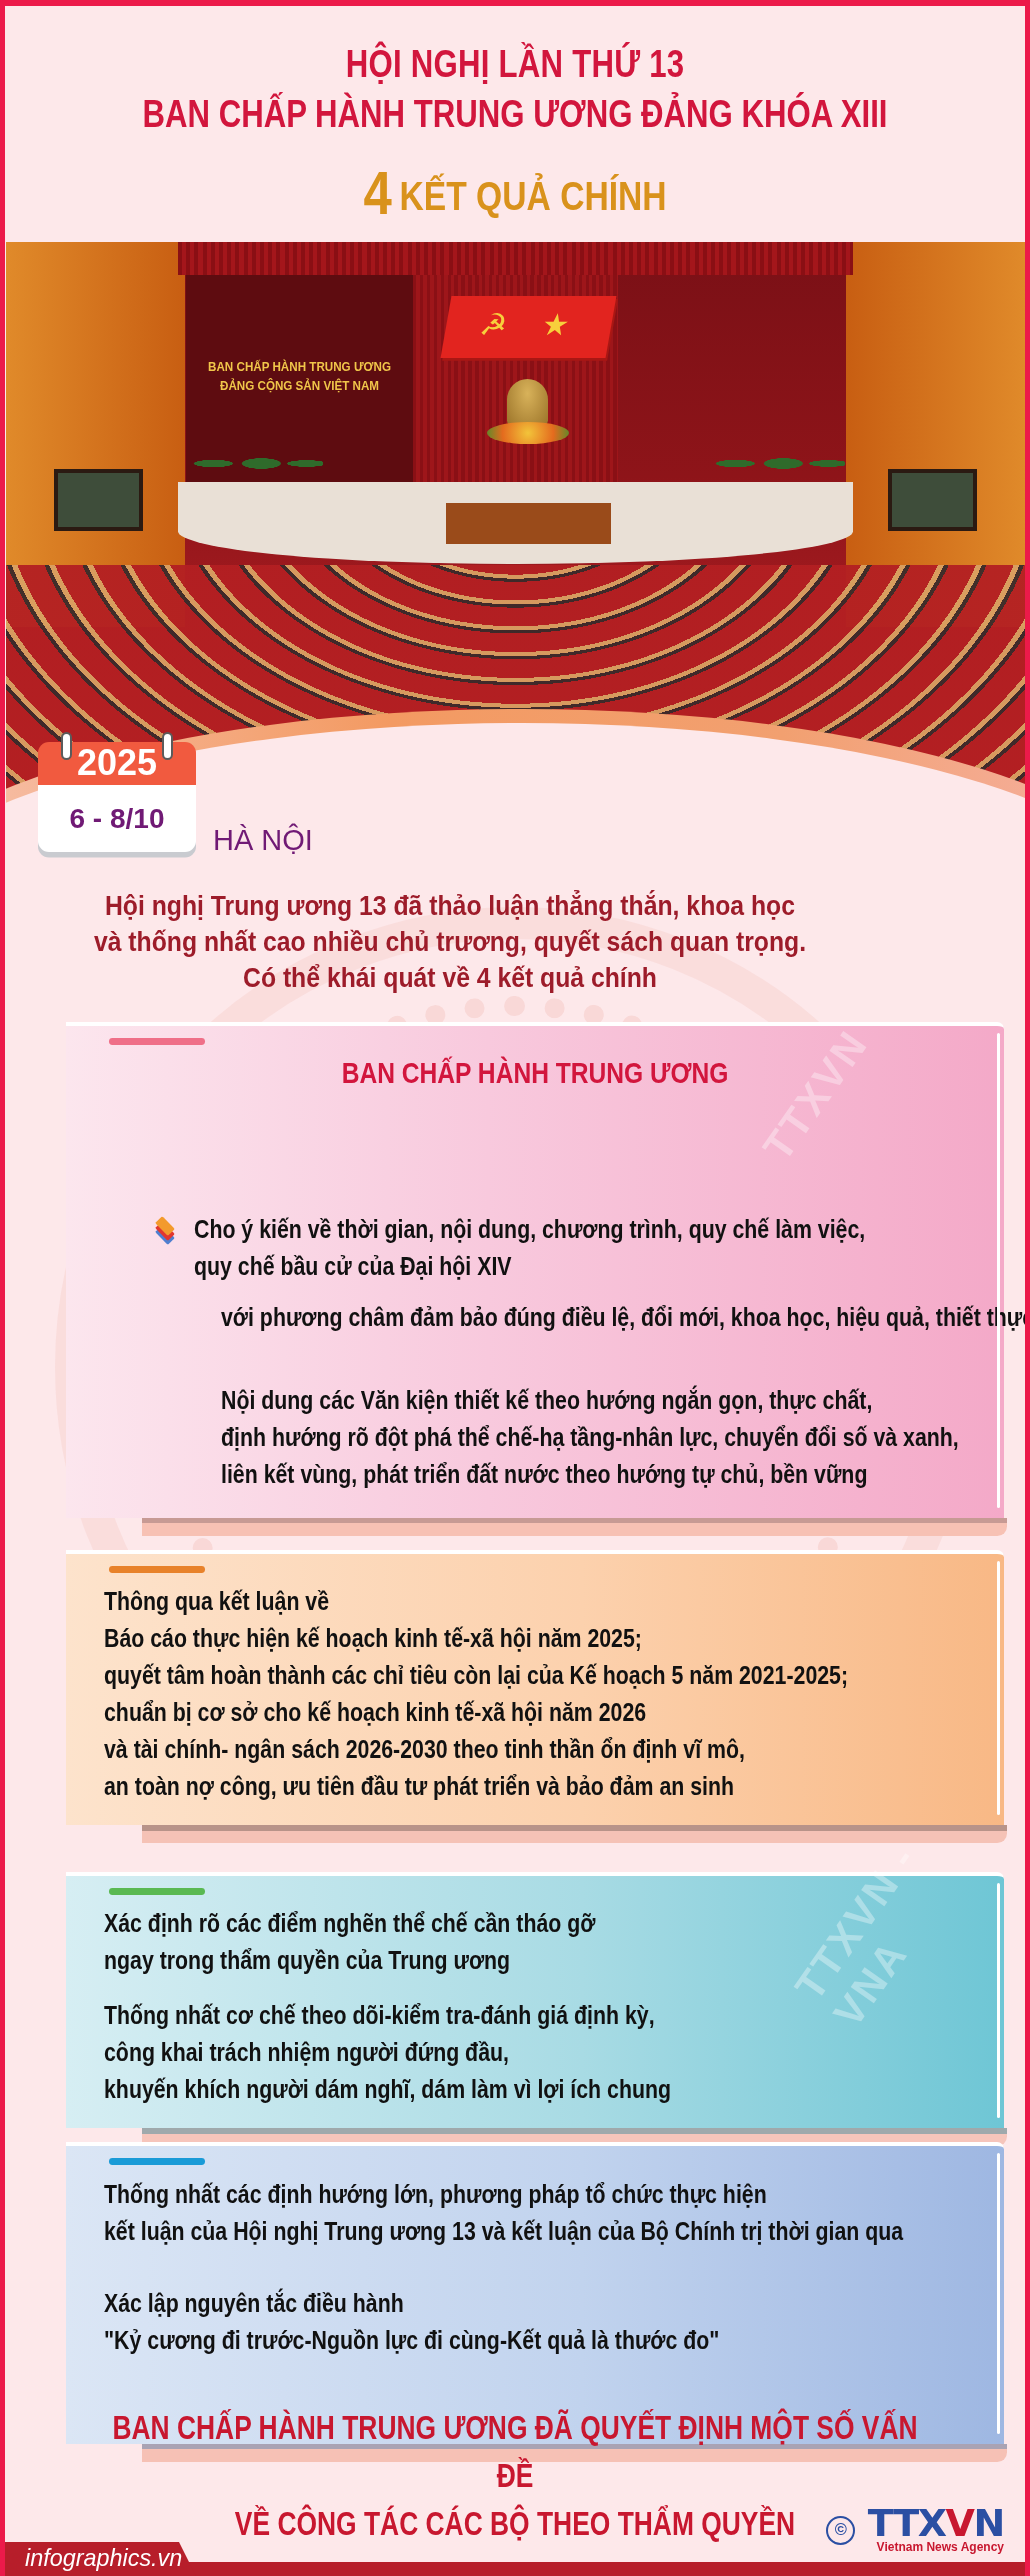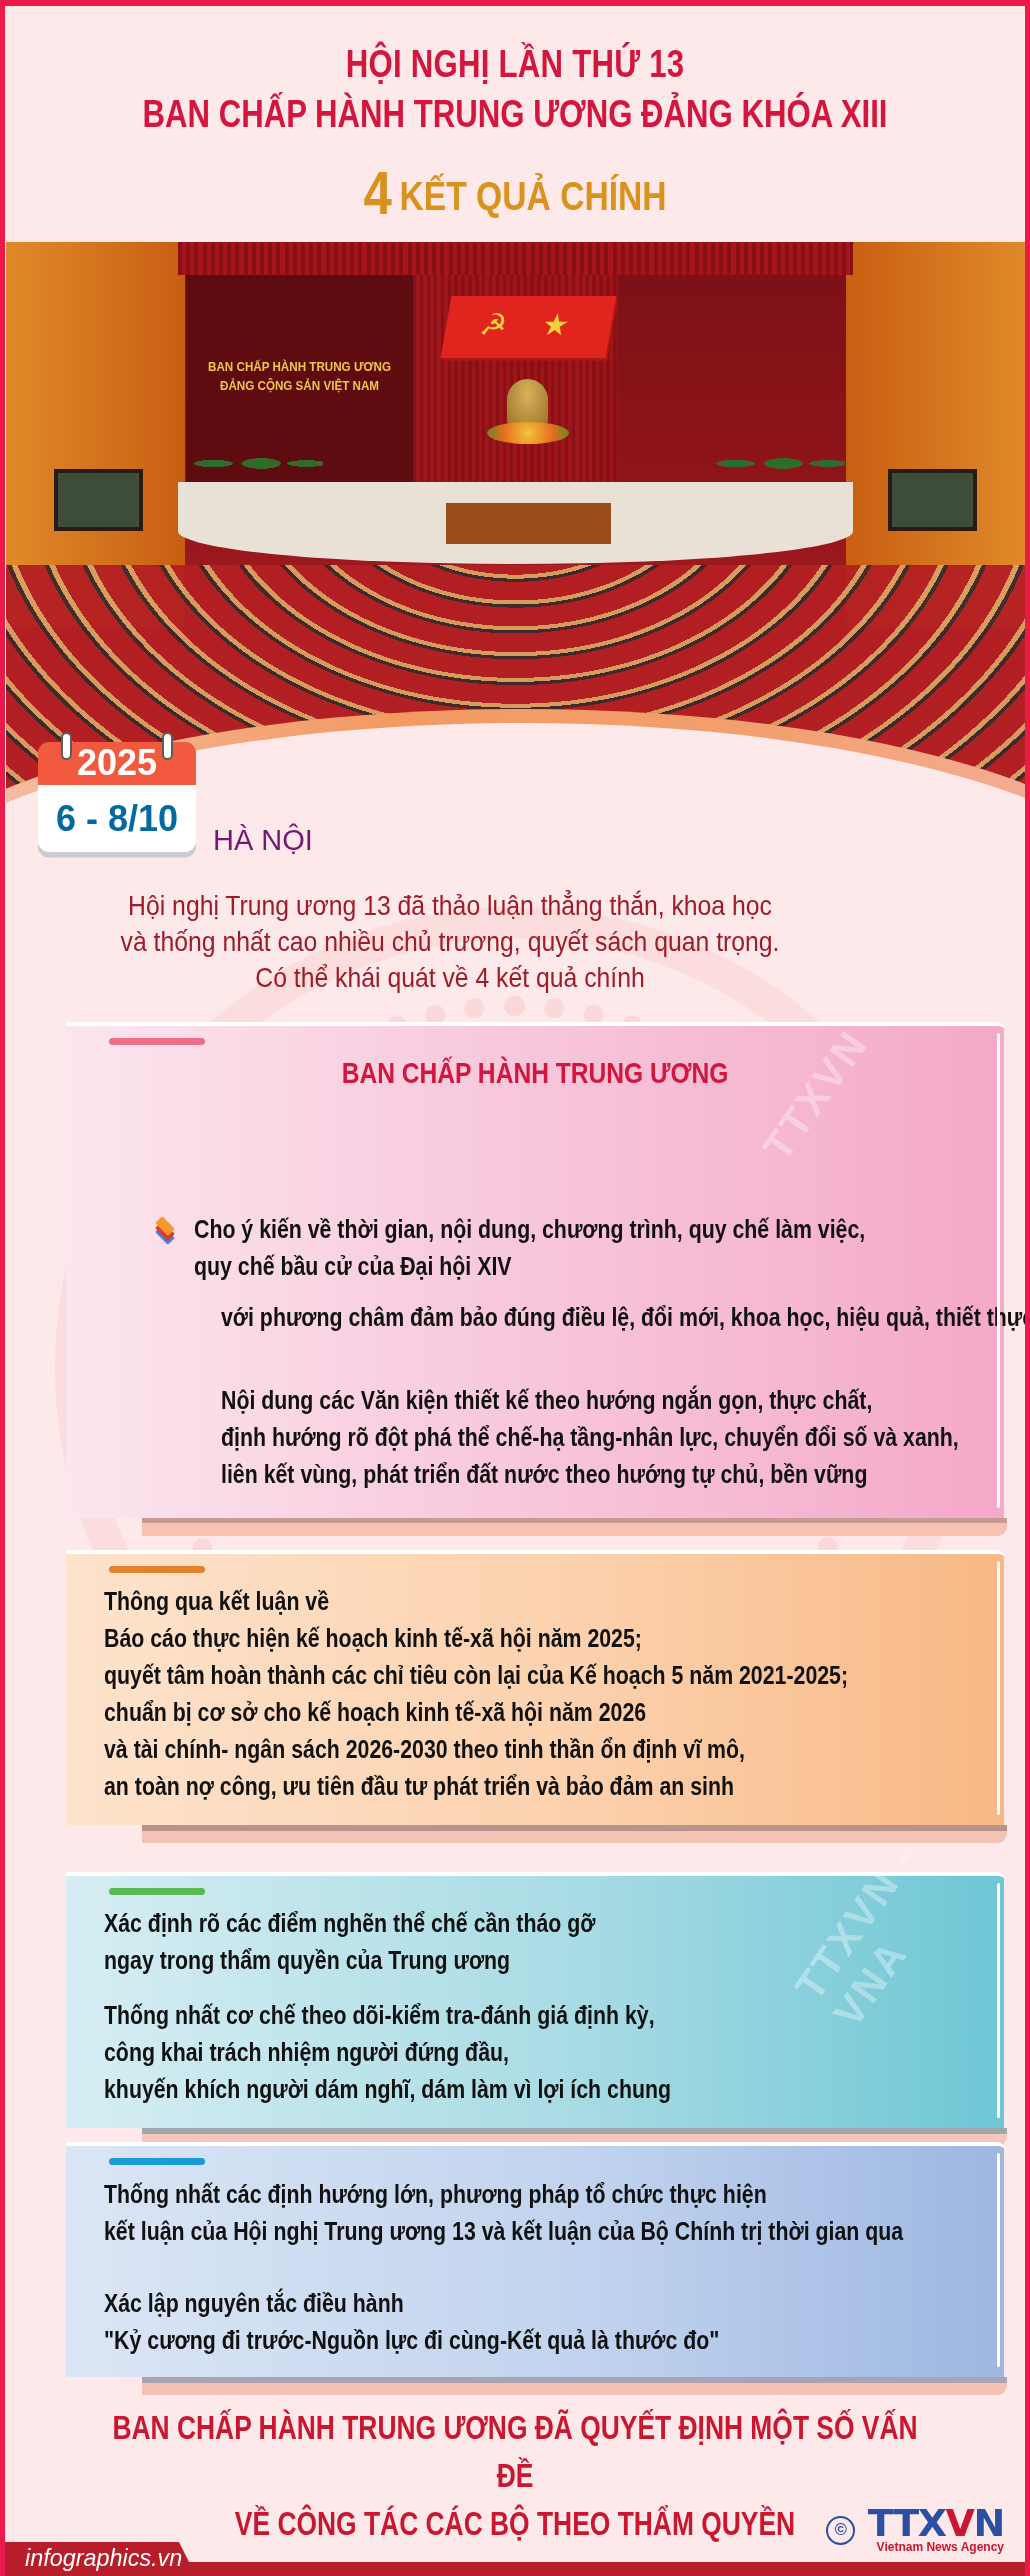--- a/index.html
+++ b/index.html
@@ -52,28 +52,28 @@
            opacity: 0.95; }
   .photo-curve { position: absolute; left: -137px; top: 481px; width: 1305px; height: 412px; border-radius: 50%; background: #fde8ea; z-index: 4; }
   .photo-curve-band { position: absolute; left: -137px; top: 467px; width: 1305px; height: 412px; border-radius: 50%;
                       background: linear-gradient(90deg,#f7c6b5,#f39a62 40%,#f2a070 70%,#f6b3a9); z-index: 3; }
 
   
   .cal { position: absolute; left: 38px; top: 742px; width: 158px; height: 110px; z-index: 10; }
   .cal-top { position: absolute; left: 0; top: 0; width: 158px; height: 43px; background: #f15a3f; border-radius: 11px 11px 0 0; }
   .cal-year { position: absolute; left: 0; top: 1.4px; width: 158px; text-align: center; color: #fff; font-weight: 700; font-size: 36px; line-height: 40px; }
   .cal-body { position: absolute; left: 0; top: 43px; width: 158px; height: 67px; background: #fff; border-radius: 0 0 11px 11px; box-shadow: 0 5.5px 0 #c9cbd0; }
-  .cal-date { position: absolute; left: 0; top: 15px; width: 158px; text-align: center; color: #0369a1; font-weight: 700; font-size: 36px; line-height: 38px; }
+  .cal-date { position: absolute; left: 0; top: 15px; width: 158px; text-align: center; color: #701a75; font-weight: 700; font-size: 28px; line-height: 38px; }
   .cal-ring { position: absolute; top: -9.6px; width: 11px; height: 27.5px; border-radius: 5.5px; background: #fff; border: 2.1px solid #5b5b5b; }
   .cal-ring.a { left: 23.4px; } .cal-ring.b { right: 23.4px; }
   .city { position: absolute; left: 213px; top: 824px; font-size: 29px; color: #701a75; z-index: 10; }
 
   
   .intro { position: absolute; left: 0; top: 888px; width: 900px; text-align: center; z-index: 10;
-           color: #9d1c2a; font-weight: 400; font-size: 27.5px; line-height: 36px; }
+           color: #9d1c2a; font-weight: 700; font-size: 27.5px; line-height: 36px; }
   .intro div { transform: scaleX(0.9); }
 
   
   .card { position: absolute; left: 66px; width: 938px; z-index: 8; border-top: 4.1px solid #fff; border-radius: 0 6.9px 0 0; }
   .card::after { content: ""; position: absolute; right: 4.1px; top: 6.9px; bottom: 9.6px; width: 3.4px; background: #fff; border-radius: 2.1px; }
   .card .shelf { position: absolute; left: 76px; right: -2.7px; bottom: -18px; height: 18px; border-radius: 0 0 9.6px 0; }
   .card .bar { position: absolute; left: 43px; top: 12.4px; width: 96px; height: 6.9px; border-radius: 3.4px; }
   .card .txt { position: absolute; left: 0; color: #111; font-weight: 700; font-size: 26px; line-height: 37px; white-space: nowrap; transform-origin: left center; transform: scaleX(0.82); }
 
   .c1 { top: 1022px; height: 496px; background: linear-gradient(90deg,#fce6ee 0%,#f8c9dd 45%,#f4a9c8 100%); }
@@ -88,21 +88,21 @@
   .layers i.o { top: 0; background: #f39a2c; }
 
   .c2 { top: 1550px; height: 275px; background: linear-gradient(90deg,#fde3cc 0%,#fcd1ad 55%,#f8b885 100%); }
   .c2 .bar { background: #e8822a; }
   .c2 .shelf { background: linear-gradient(180deg,#b89389 0 5.5px,#f5c2b6 5.5px); }
 
   .c3 { top: 1852px; height: 256px; background: linear-gradient(90deg,#d6eef3 0%,#a8dbe4 55%,#6ec6d5 100%); margin-top: 20px; }
   .c3 .bar { background: #5ab952; }
   .c3 .shelf { background: linear-gradient(180deg,#9fa9ac 0 5.5px,#f6c5bb 5.5px); }
 
-  .c4 { top: 2142px; height: 235px; background: linear-gradient(90deg,#dbe6f5 0%,#c1d3ee 55%,#9eb7e2 100%); text-align: right; }
+  .c4 { top: 2142px; height: 302px; background: linear-gradient(90deg,#dbe6f5 0%,#c1d3ee 55%,#9eb7e2 100%); text-align: right; }
   .c4 .bar { background: #1a9bd7; }
   .c4 .shelf { background: linear-gradient(180deg,#a9a3b4 0 5.5px,#f6c1b5 5.5px); }
 
   
   .concl { position: absolute; left: 0; width: 1030px; text-align: center; z-index: 10; color: #c8172f; font-weight: 700; font-size: 33px; line-height: 48px; top: 2404px; }
   .concl div { transform: scaleX(0.8); }
 
   
   .foot { position: absolute; left: 0; top: 2562px; width: 1030px; height: 13.7px; background: #b71e2a; z-index: 20; }
   .foot-tab { position: absolute; left: 0; top: 2542px; width: 196px; height: 34px; background: #b71e2a; z-index: 21;

